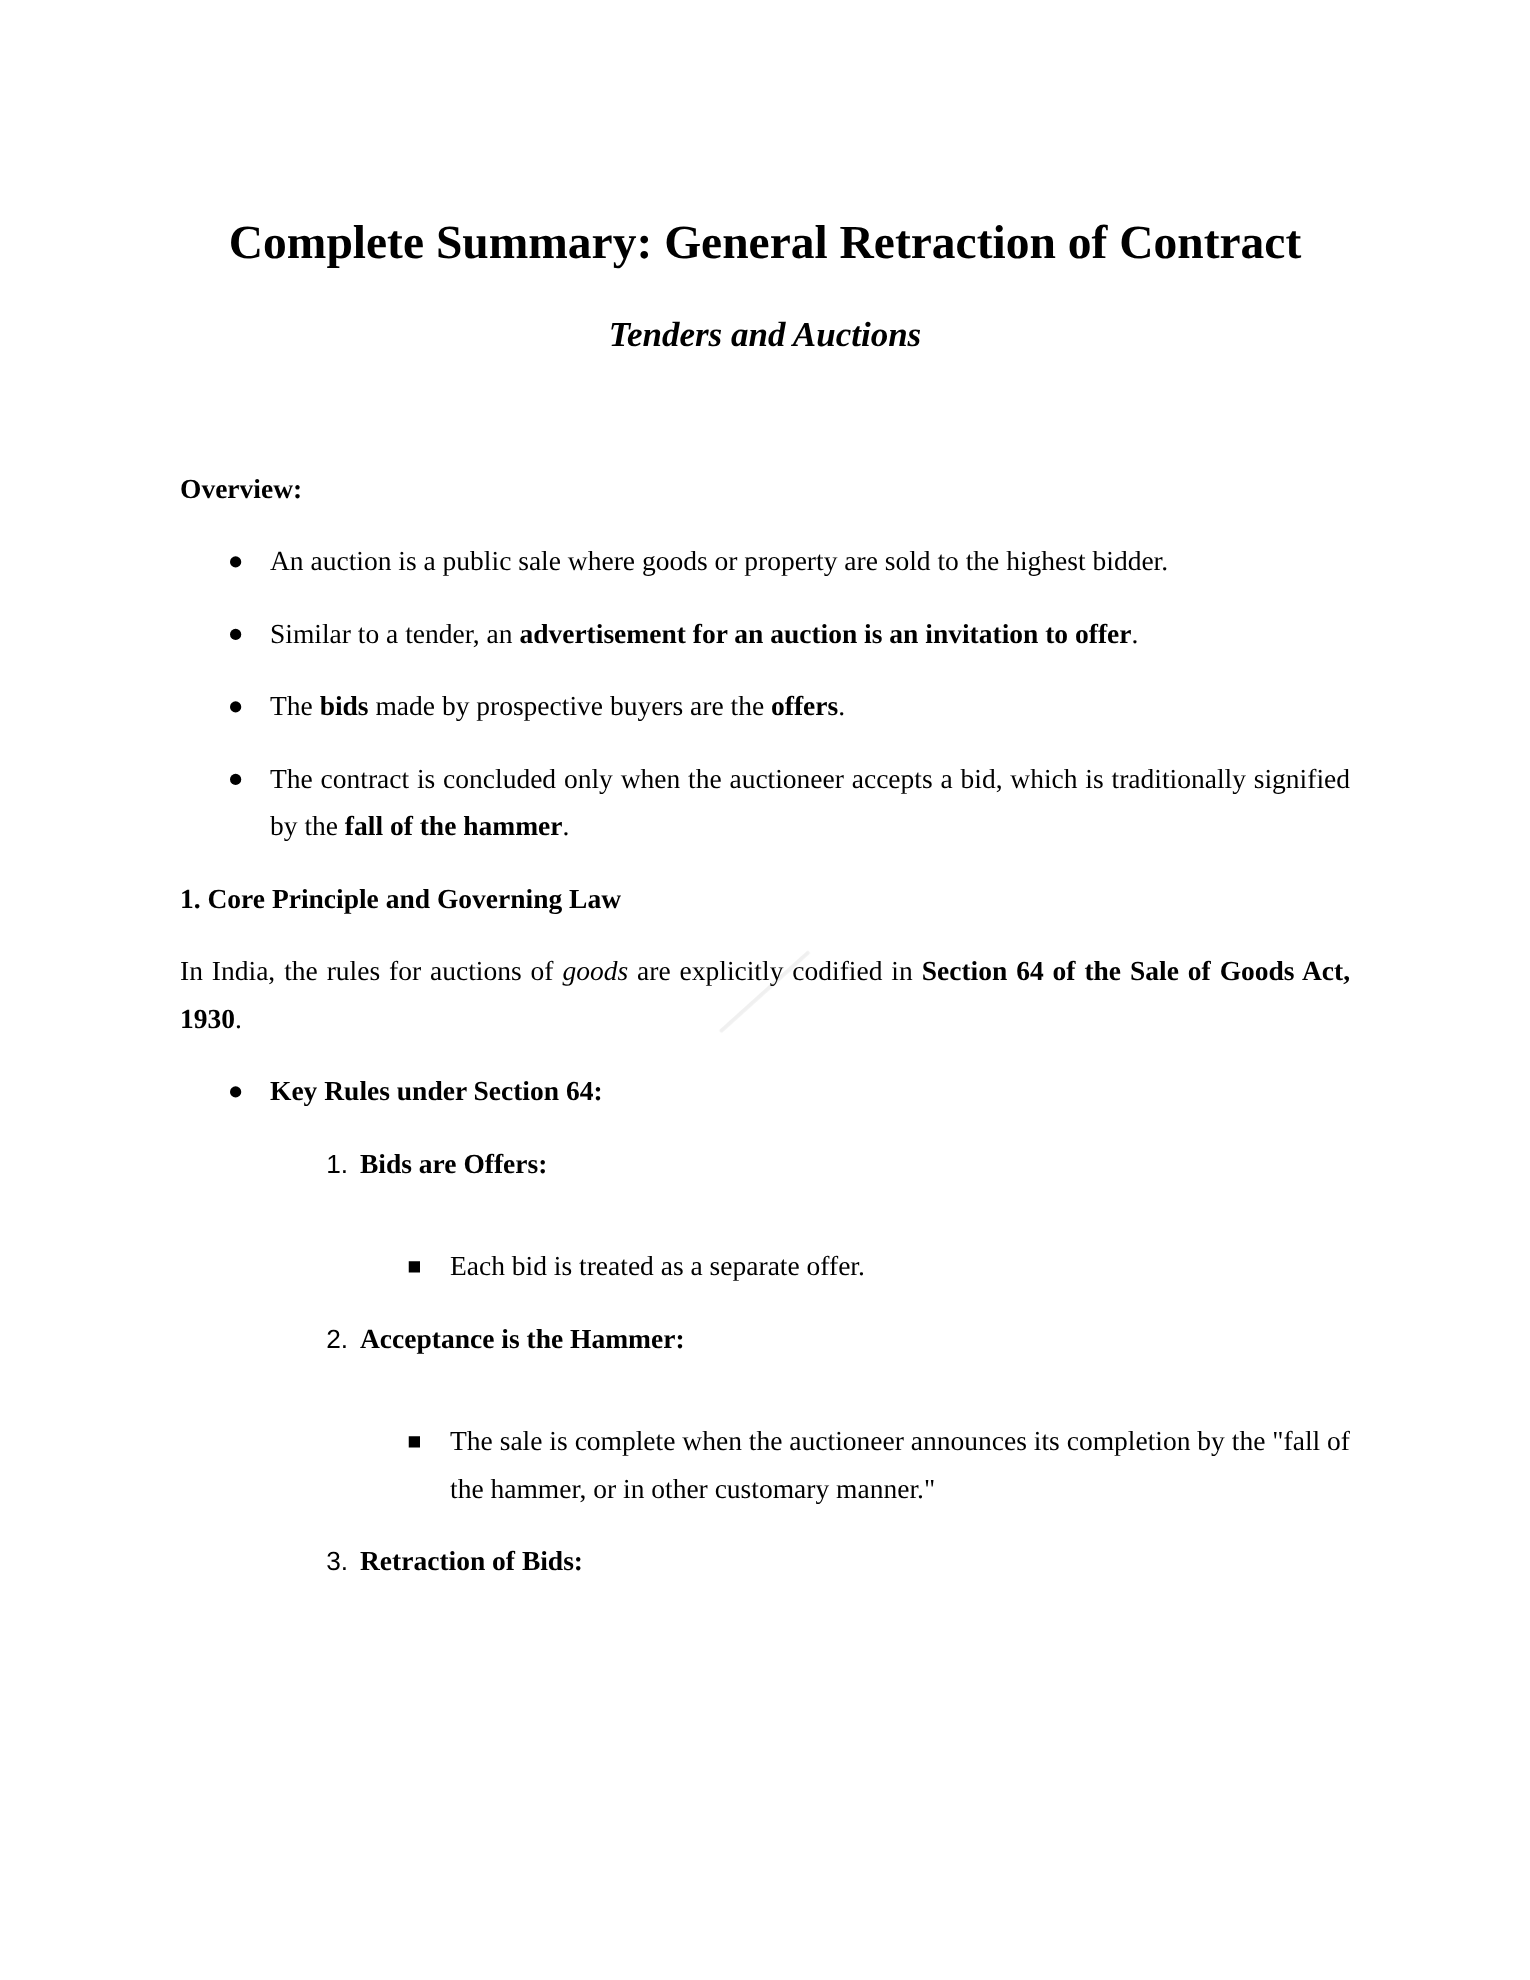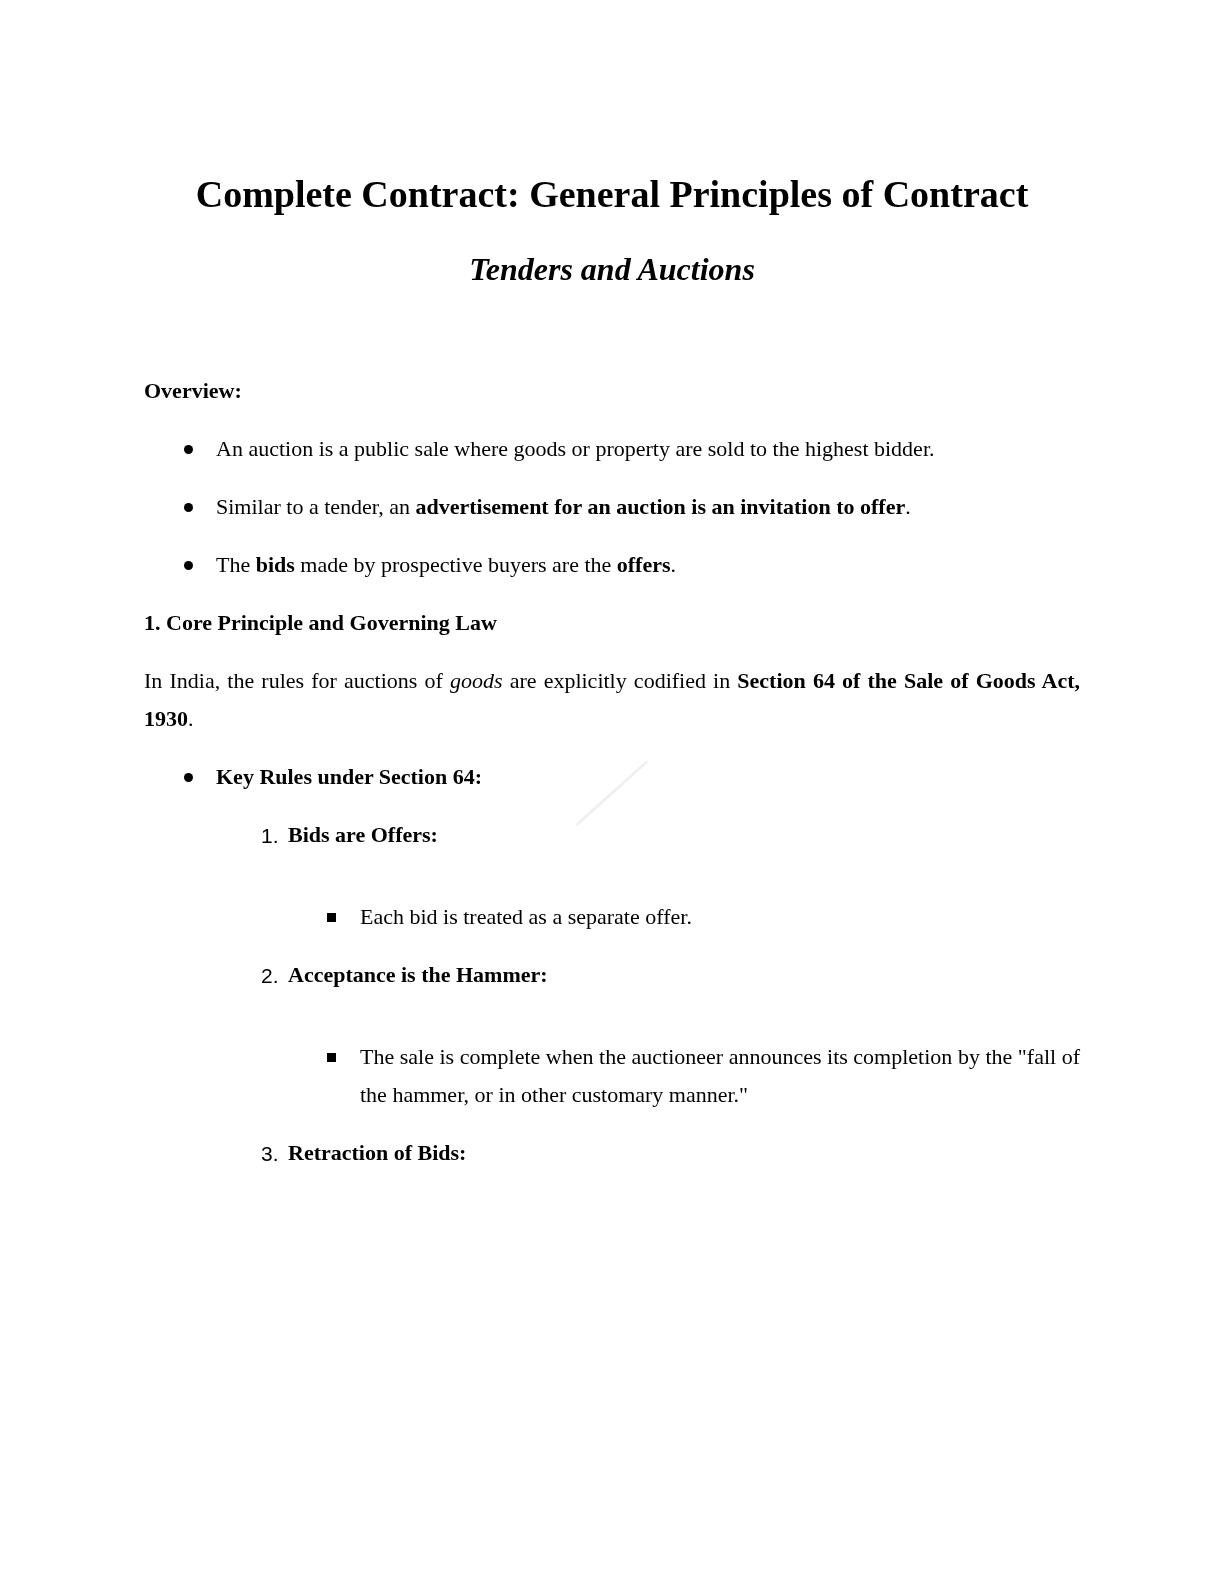--- a/index.html
+++ b/index.html
@@ -20,21 +20,21 @@
   .doc-title { 
     text-align: center;
     font-size: 38px;
     font-weight: 700;
     line-height: 72px;
     white-space: nowrap;
   }
   .doc-subtitle {
     margin-top: 20px;
     text-align: center;
-    font-size: 32px;
+    font-size: 28px;
     font-weight: 700;
     font-style: italic;
     line-height: 38px;
   }
   .blocks { margin-top: 84px; }
   .block {
     position: relative;
     font-size: 22px;
     line-height: 38px;
     margin: 0 0 20px 0;
@@ -74,28 +74,29 @@
     border-radius: 2px;
     filter: blur(0.6px);
     pointer-events: none;
   }
 </style>
 </head>
 <body>
 
 <div class="page">
   <div class="doc-title">
-    <div>Complete Contract: General Principles of Contract</div>
+    <div>Complete Summary: General Retraction of Contract</div>
   </div>
   <div class="doc-subtitle">Tenders and Auctions</div>
   <div class="blocks">
       <div class="block heading1"><span><span class="run-b ">Overview:</span></span></div>
       <div class="block bullet1"><span class="marker-dot"></span><span><span class="">An auction is a public sale where goods or property are sold to the highest bidder.</span></span></div>
       <div class="block bullet1"><span class="marker-dot"></span><span><span class="">Similar to a tender, an </span><span class="run-b ">advertisement for an auction is an invitation to offer</span><span class="">.</span></span></div>
       <div class="block bullet1"><span class="marker-dot"></span><span><span class="">The </span><span class="run-b ">bids</span><span class=""> made by prospective buyers are the </span><span class="run-b ">offers</span><span class="">.</span></span></div>
+      <div class="block bullet1 justify"><span class="marker-dot"></span><span><span class="">The contract is concluded only when the auctioneer accepts a bid, which is traditionally signified by the </span><span class="run-b ">fall of the hammer</span><span class="">.</span></span></div>
       <div class="block heading1"><span><span class="run-b ">1. Core Principle and Governing Law</span></span></div>
       <div class="block paragraph justify"><span><span class="">In India, the rules for auctions of </span><span class="run-i">goods</span><span class=""> are explicitly codified in </span><span class="run-b ">Section 64 of the Sale of Goods Act, 1930</span><span class="">.</span></span></div>
       <div class="block bullet1"><span class="marker-dot"></span><span><span class="run-b ">Key Rules under Section 64:</span></span></div>
       <div class="block number2"><span class="marker-num">1.</span><span><span class="run-b ">Bids are Offers:</span></span></div>
       <div class="block square3"><span class="marker-square"></span><span><span class="">Each bid is treated as a separate offer.</span></span></div>
       <div class="block number2"><span class="marker-num">2.</span><span><span class="run-b ">Acceptance is the Hammer:</span></span></div>
       <div class="block square3 justify"><span class="marker-square"></span><span><span class="">The sale is complete when the auctioneer announces its completion by the "fall of the hammer, or in other customary manner."</span></span></div>
       <div class="block number2"><span class="marker-num">3.</span><span><span class="run-b ">Retraction of Bids:</span></span></div>
     </div>
 </div>

